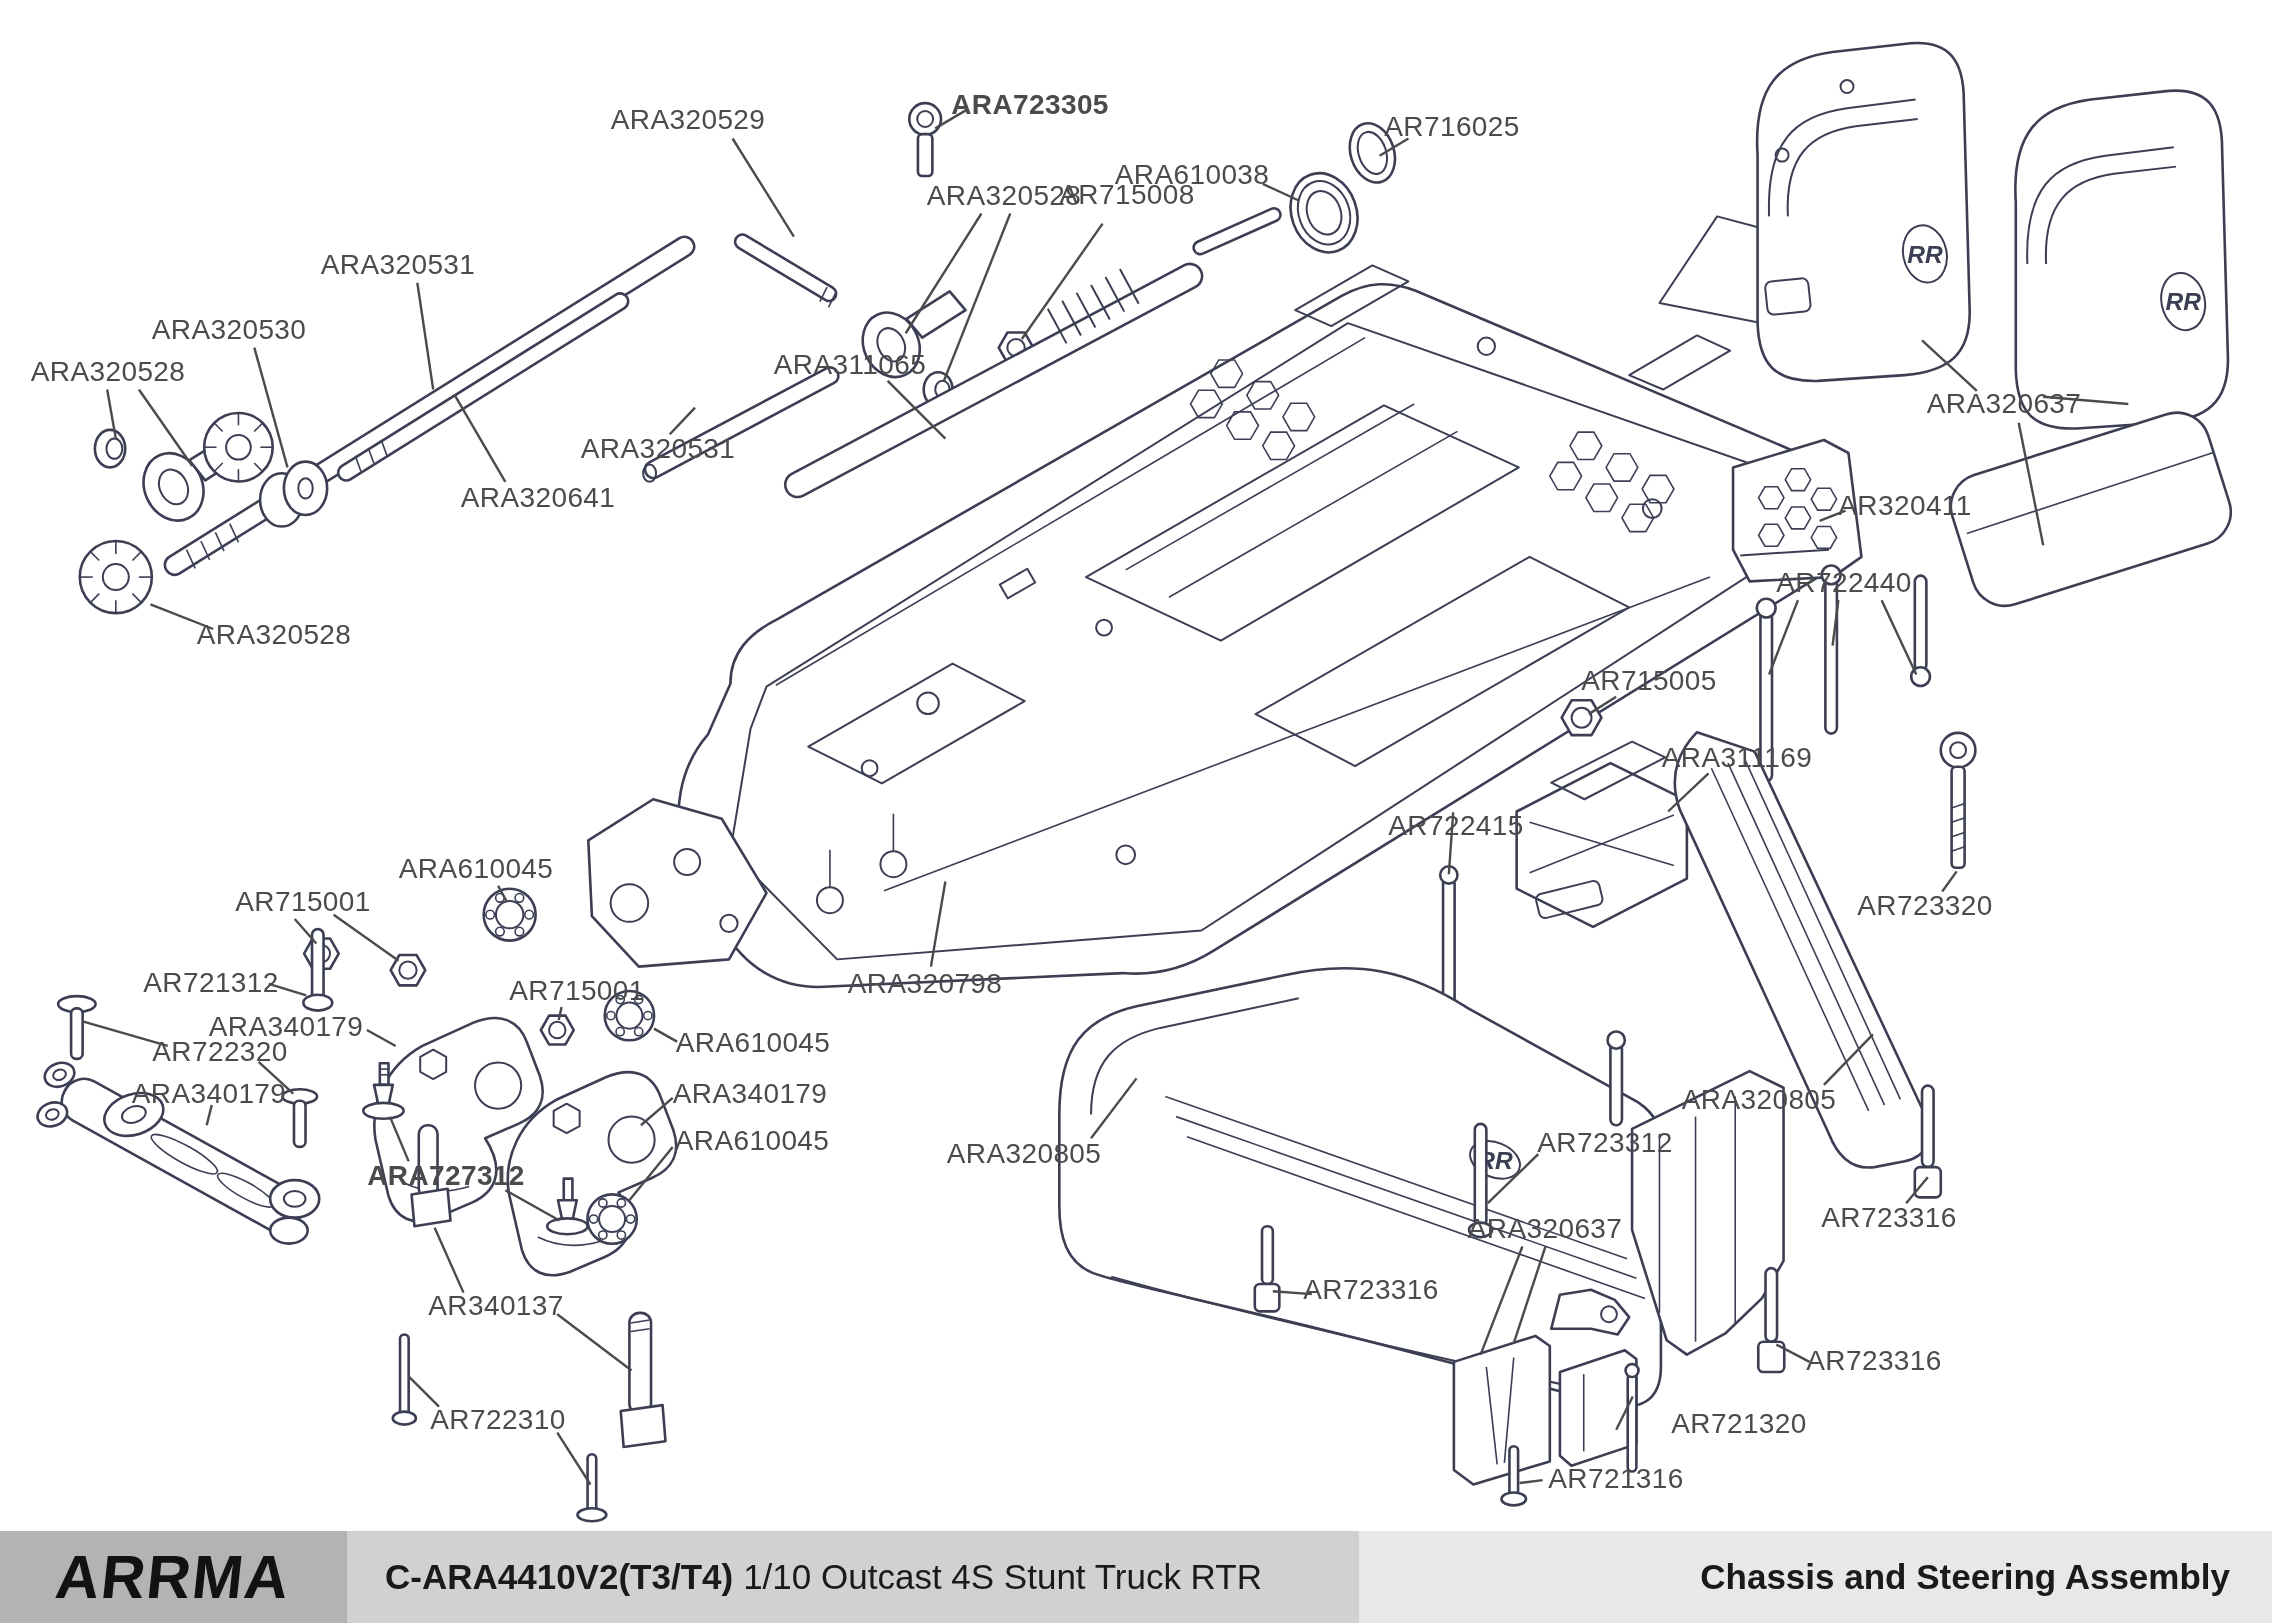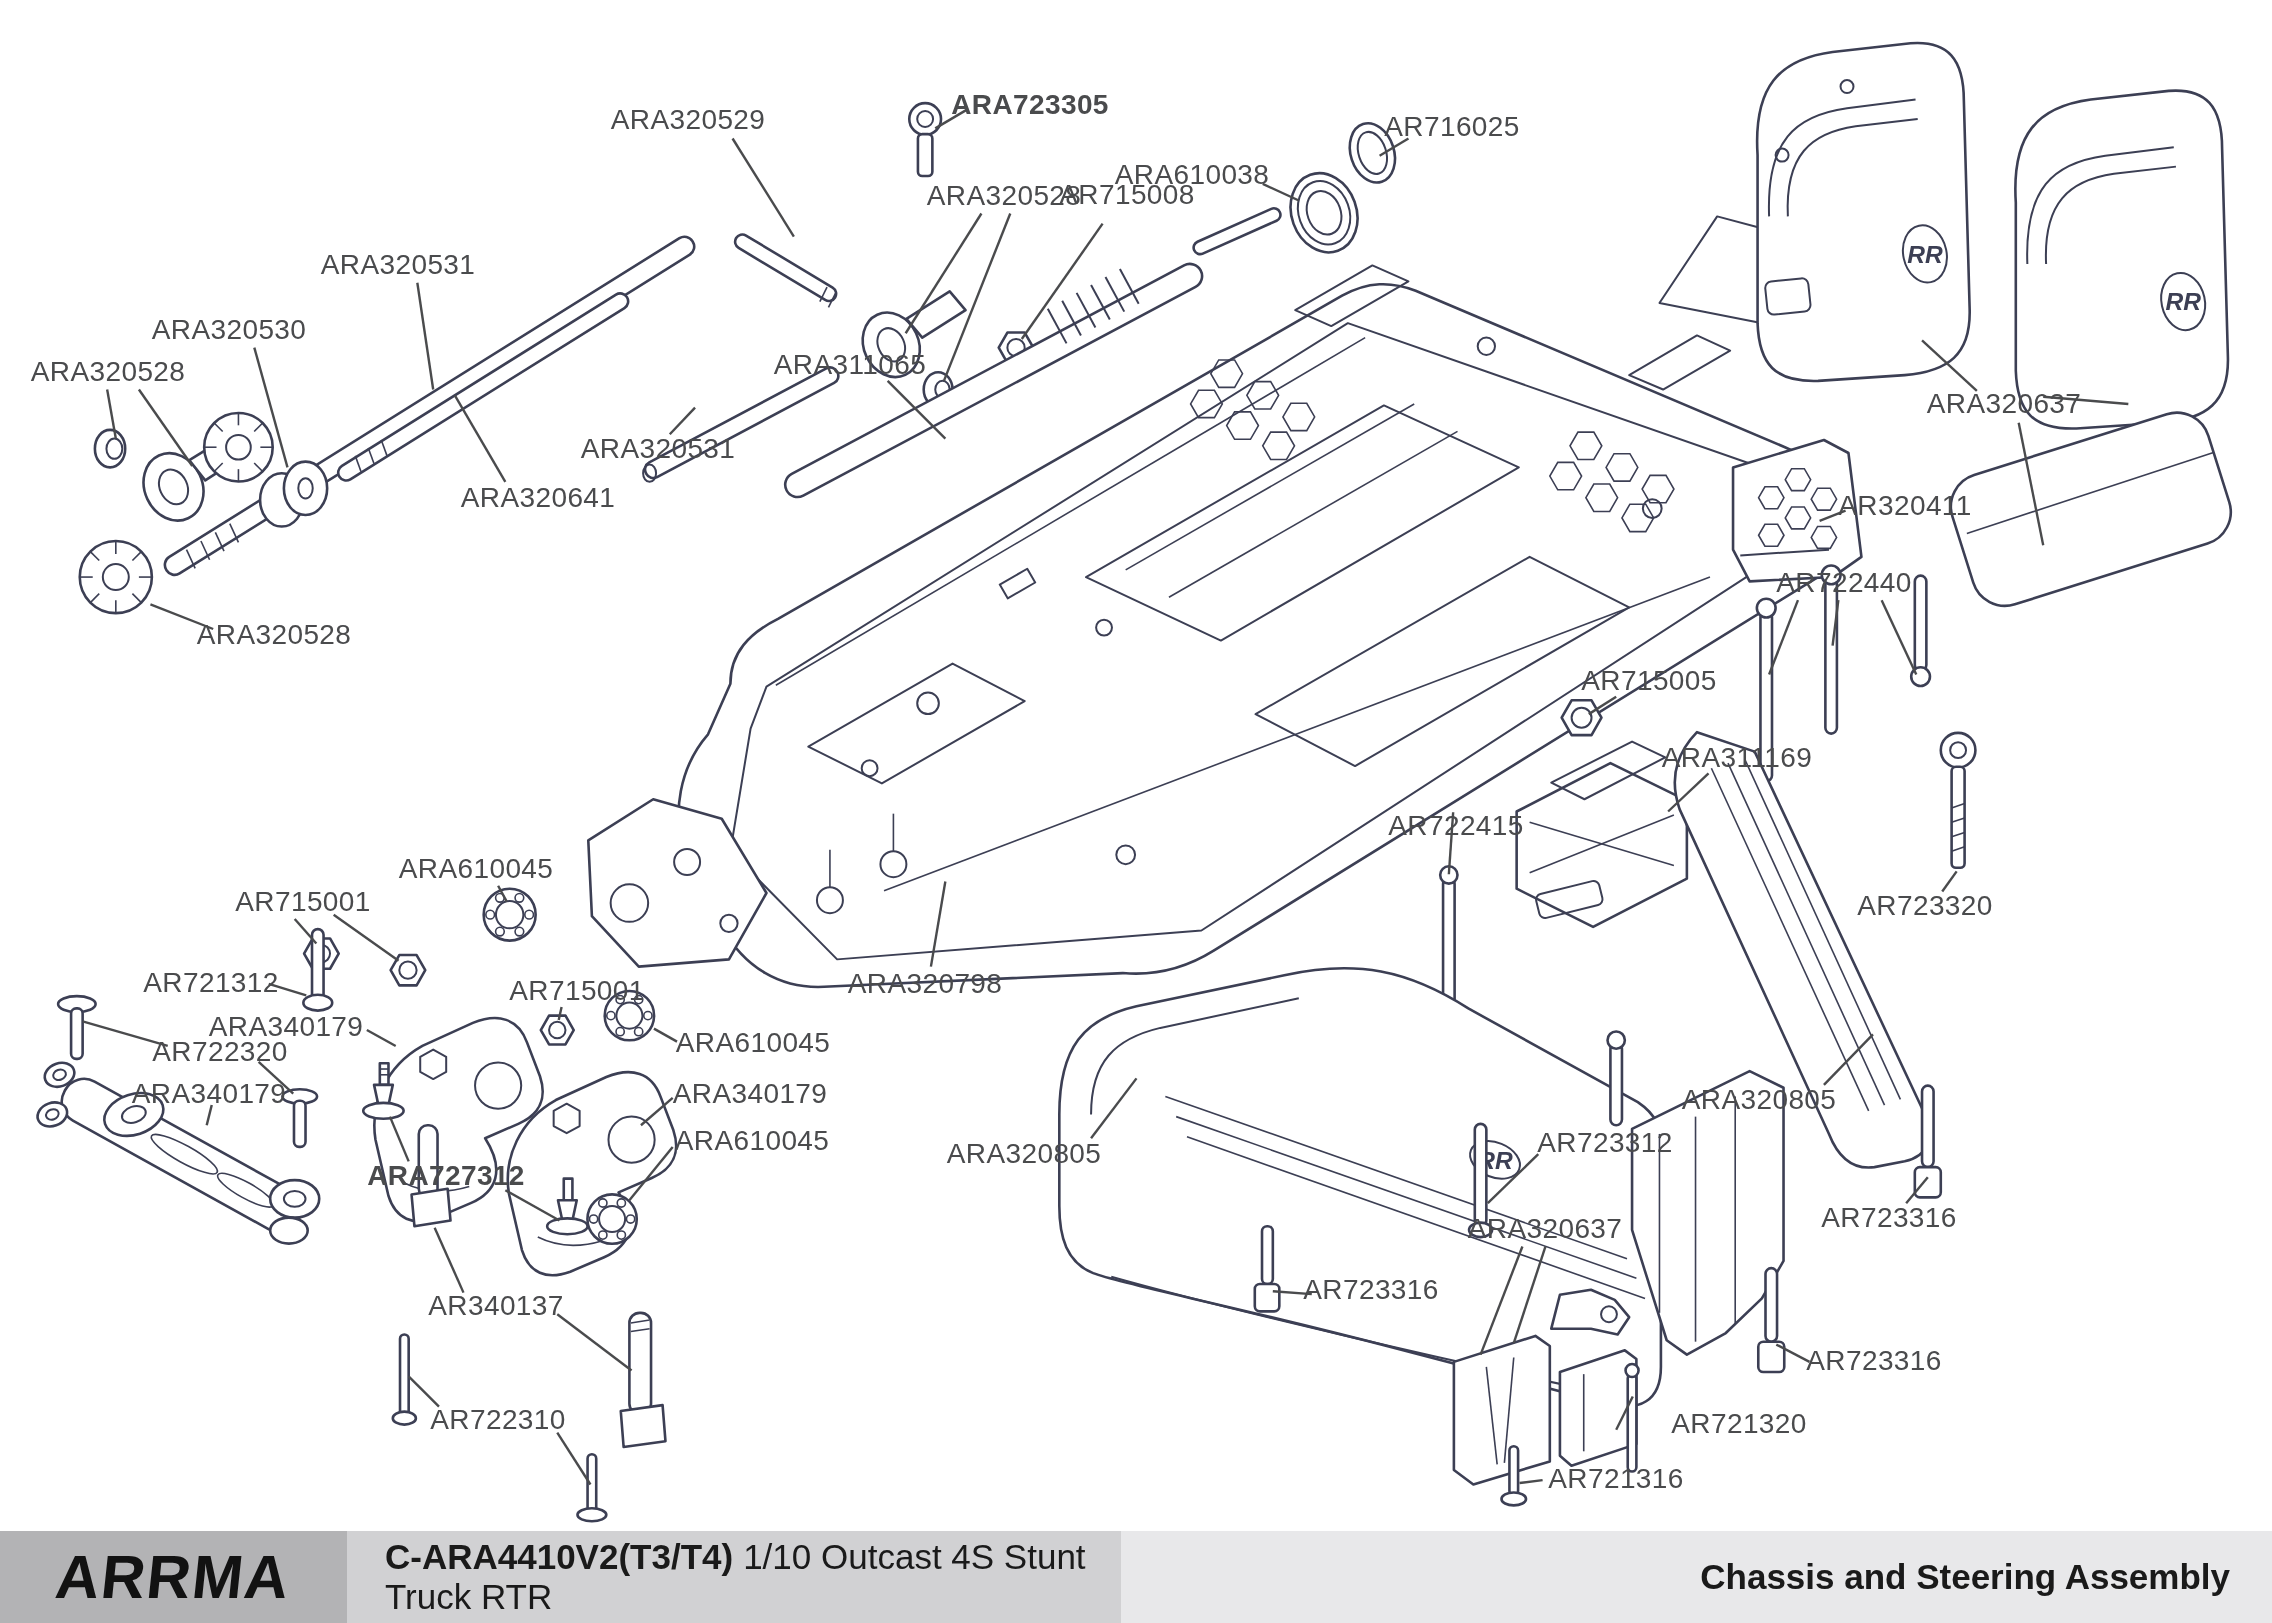--- a/index.html
+++ b/index.html
@@ -19,21 +19,21 @@
   .detail{fill:none;stroke:var(--line);stroke-width:2;stroke-linejoin:round;}
   .thin{fill:none;stroke:var(--line);stroke-width:1.6;}
   #labels{position:absolute;left:0;top:0;width:100%;height:100%;}
   .part-label{
     position:absolute;transform:translate(-50%,-50%);
     font-size:28px;color:var(--label-text);white-space:nowrap;letter-spacing:0.4px;
   }
   #leads line{stroke:var(--label-text);stroke-width:2.4;}
   .footer{position:absolute;left:0;top:1531px;width:2273px;height:92px;display:flex;}
   .footer-left{width:347px;background:var(--footer-left-bg);display:flex;align-items:center;justify-content:center;}
-  .footer-mid{width:774px;background:var(--footer-mid-bg);display:flex;align-items:center;}
+  .footer-mid{width:1012px;background:var(--footer-mid-bg);display:flex;align-items:center;}
   .footer-right{flex:1;background:var(--footer-right-bg);display:flex;align-items:center;justify-content:flex-end;}
   .brand-logo{font-size:61px;font-weight:900;color:#121212;letter-spacing:1.4px;transform:skewX(-6deg);}
   .doc-title{margin-left:38px;font-size:35px;color:var(--footer-text);}
   .doc-title .code{font-weight:bold;}
   .doc-title .name{margin-left:10px;}
   .sheet-title{margin-right:43px;font-size:35px;font-weight:bold;color:var(--footer-text);}
   .badge-text{font-size:34px;font-weight:bold;font-style:italic;fill:var(--line);}
 </style>
 </head>
 <body>

